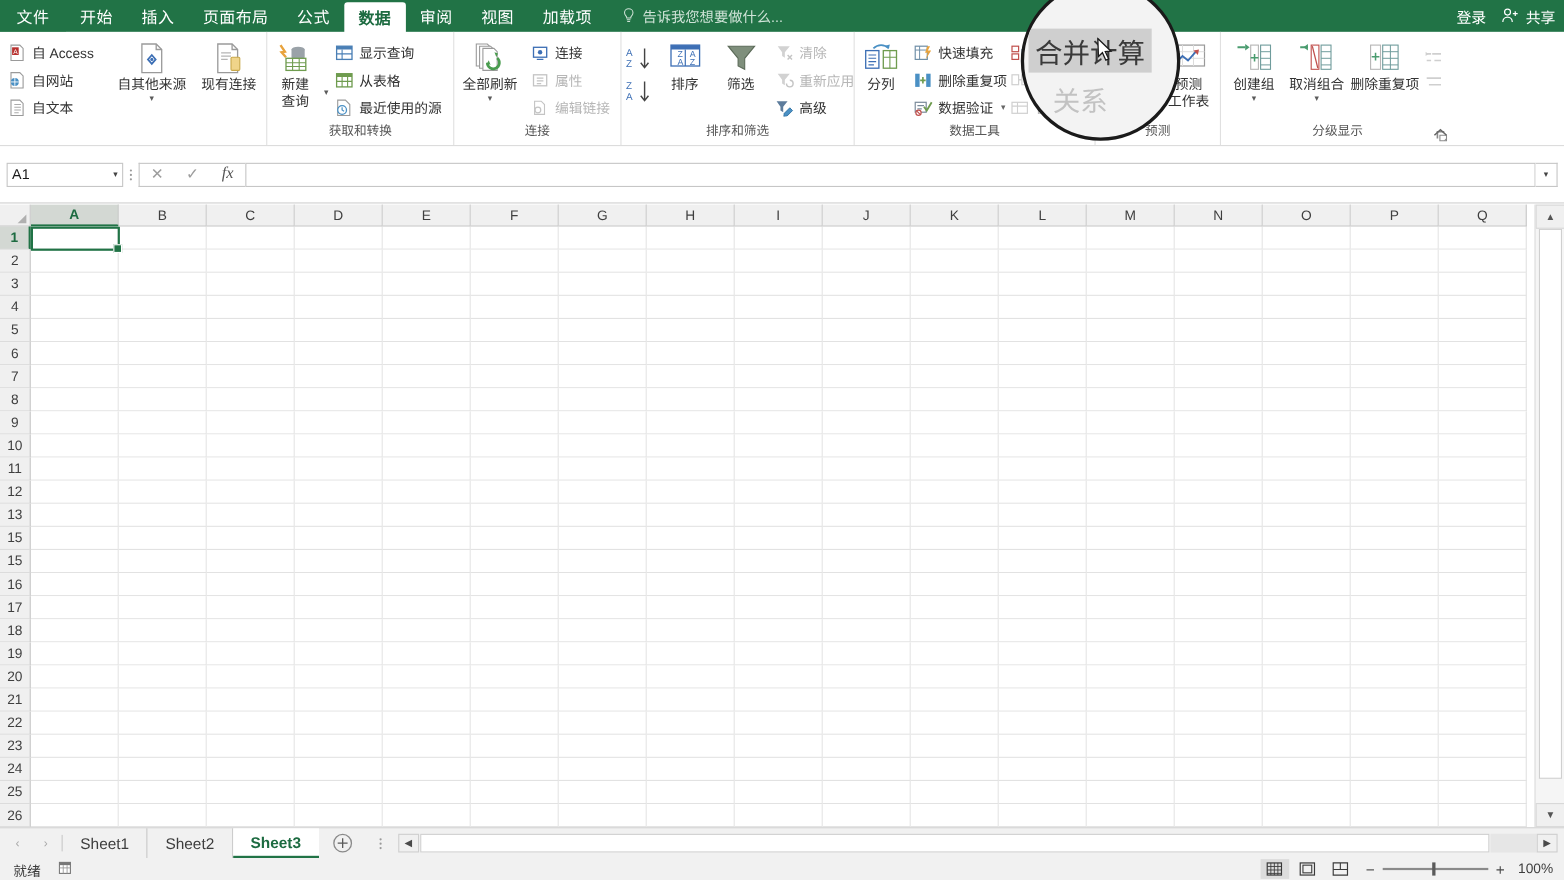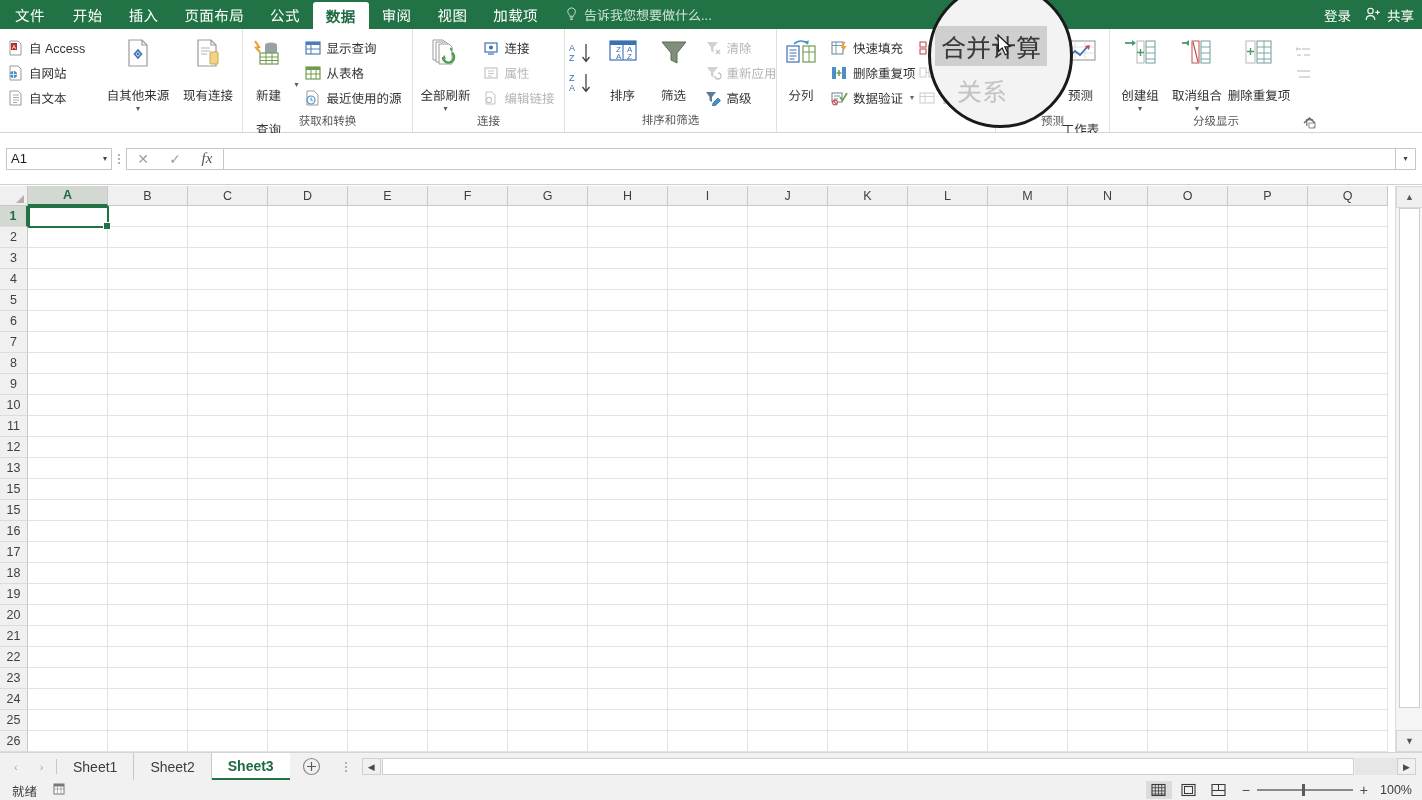--- a/index.html
+++ b/index.html
@@ -63,21 +63,21 @@
     color: #8a8a8a; font-size: 10px; line-height: 11px;
   }
 
   
   .bigbtn {
     display: flex; flex-direction: column; align-items: center; justify-content: flex-start;
     min-width: 44px; padding: 3px 5px 0; font-size: 12.5px; color: #333;
     text-align: center; line-height: 15px; white-space: nowrap;
   }
   .bigbtn .ic { height: 34px; display: flex; align-items: center; justify-content: center; }
-  .bigbtn .lbl2 { display: block; margin-top: 19px; }
+  .bigbtn .lbl2 { display: block; }
   .caretdn { font-size: 8px; color: #5b5b5b; line-height: 8px; margin-top: 1px; }
 
   
   .smallcol { display: flex; flex-direction: column; justify-content: flex-start; padding-top: 2px; }
   .smallbtn {
     display: flex; align-items: center; gap: 5px; height: 25px;
     padding: 0 4px; font-size: 12.5px; color: #333; white-space: nowrap;
   }
   .smallbtn.dim { color: #b6b6b6; }
   .smallbtn .si { width: 17px; height: 17px; display: flex; align-items: center; justify-content: center; }
@@ -585,20 +585,21 @@
             <span class="si">
               <svg width="17" height="16" viewBox="0 0 17 16">
                   <rect x="1" y="3" width="14" height="10" fill="#fff" stroke="#d0d0d0" stroke-width="1.1"></rect>
                   <path d="M1 6.5h14M6 3v10" stroke="#d0d0d0" stroke-width="1"></path>
                 </svg>
             </span>
             <span>管理数据模型</span>
           </div>
         </div>
       </div>
+      <div class="glabel">数据工具</div>
     </div>
 
     <div class="rgroup" style="width:114px">
       <div class="gbody">
         <div class="bigbtn" style="width:54px">
           <span class="ic">
             <svg width="34" height="30" viewBox="0 0 34 30">
                 <rect x="2" y="3" width="20" height="18" fill="#fff" stroke="#e0a060" stroke-width="1.1"></rect>
                 <path d="M2 9h20M2 15h20M9 3v18M15.5 3v18" stroke="#e0a060" stroke-width=".9"></path>
                 <text x="22" y="22" font-size="20" fill="#3d6fb5" font-family="Liberation Sans" font-weight="bold">?</text>

